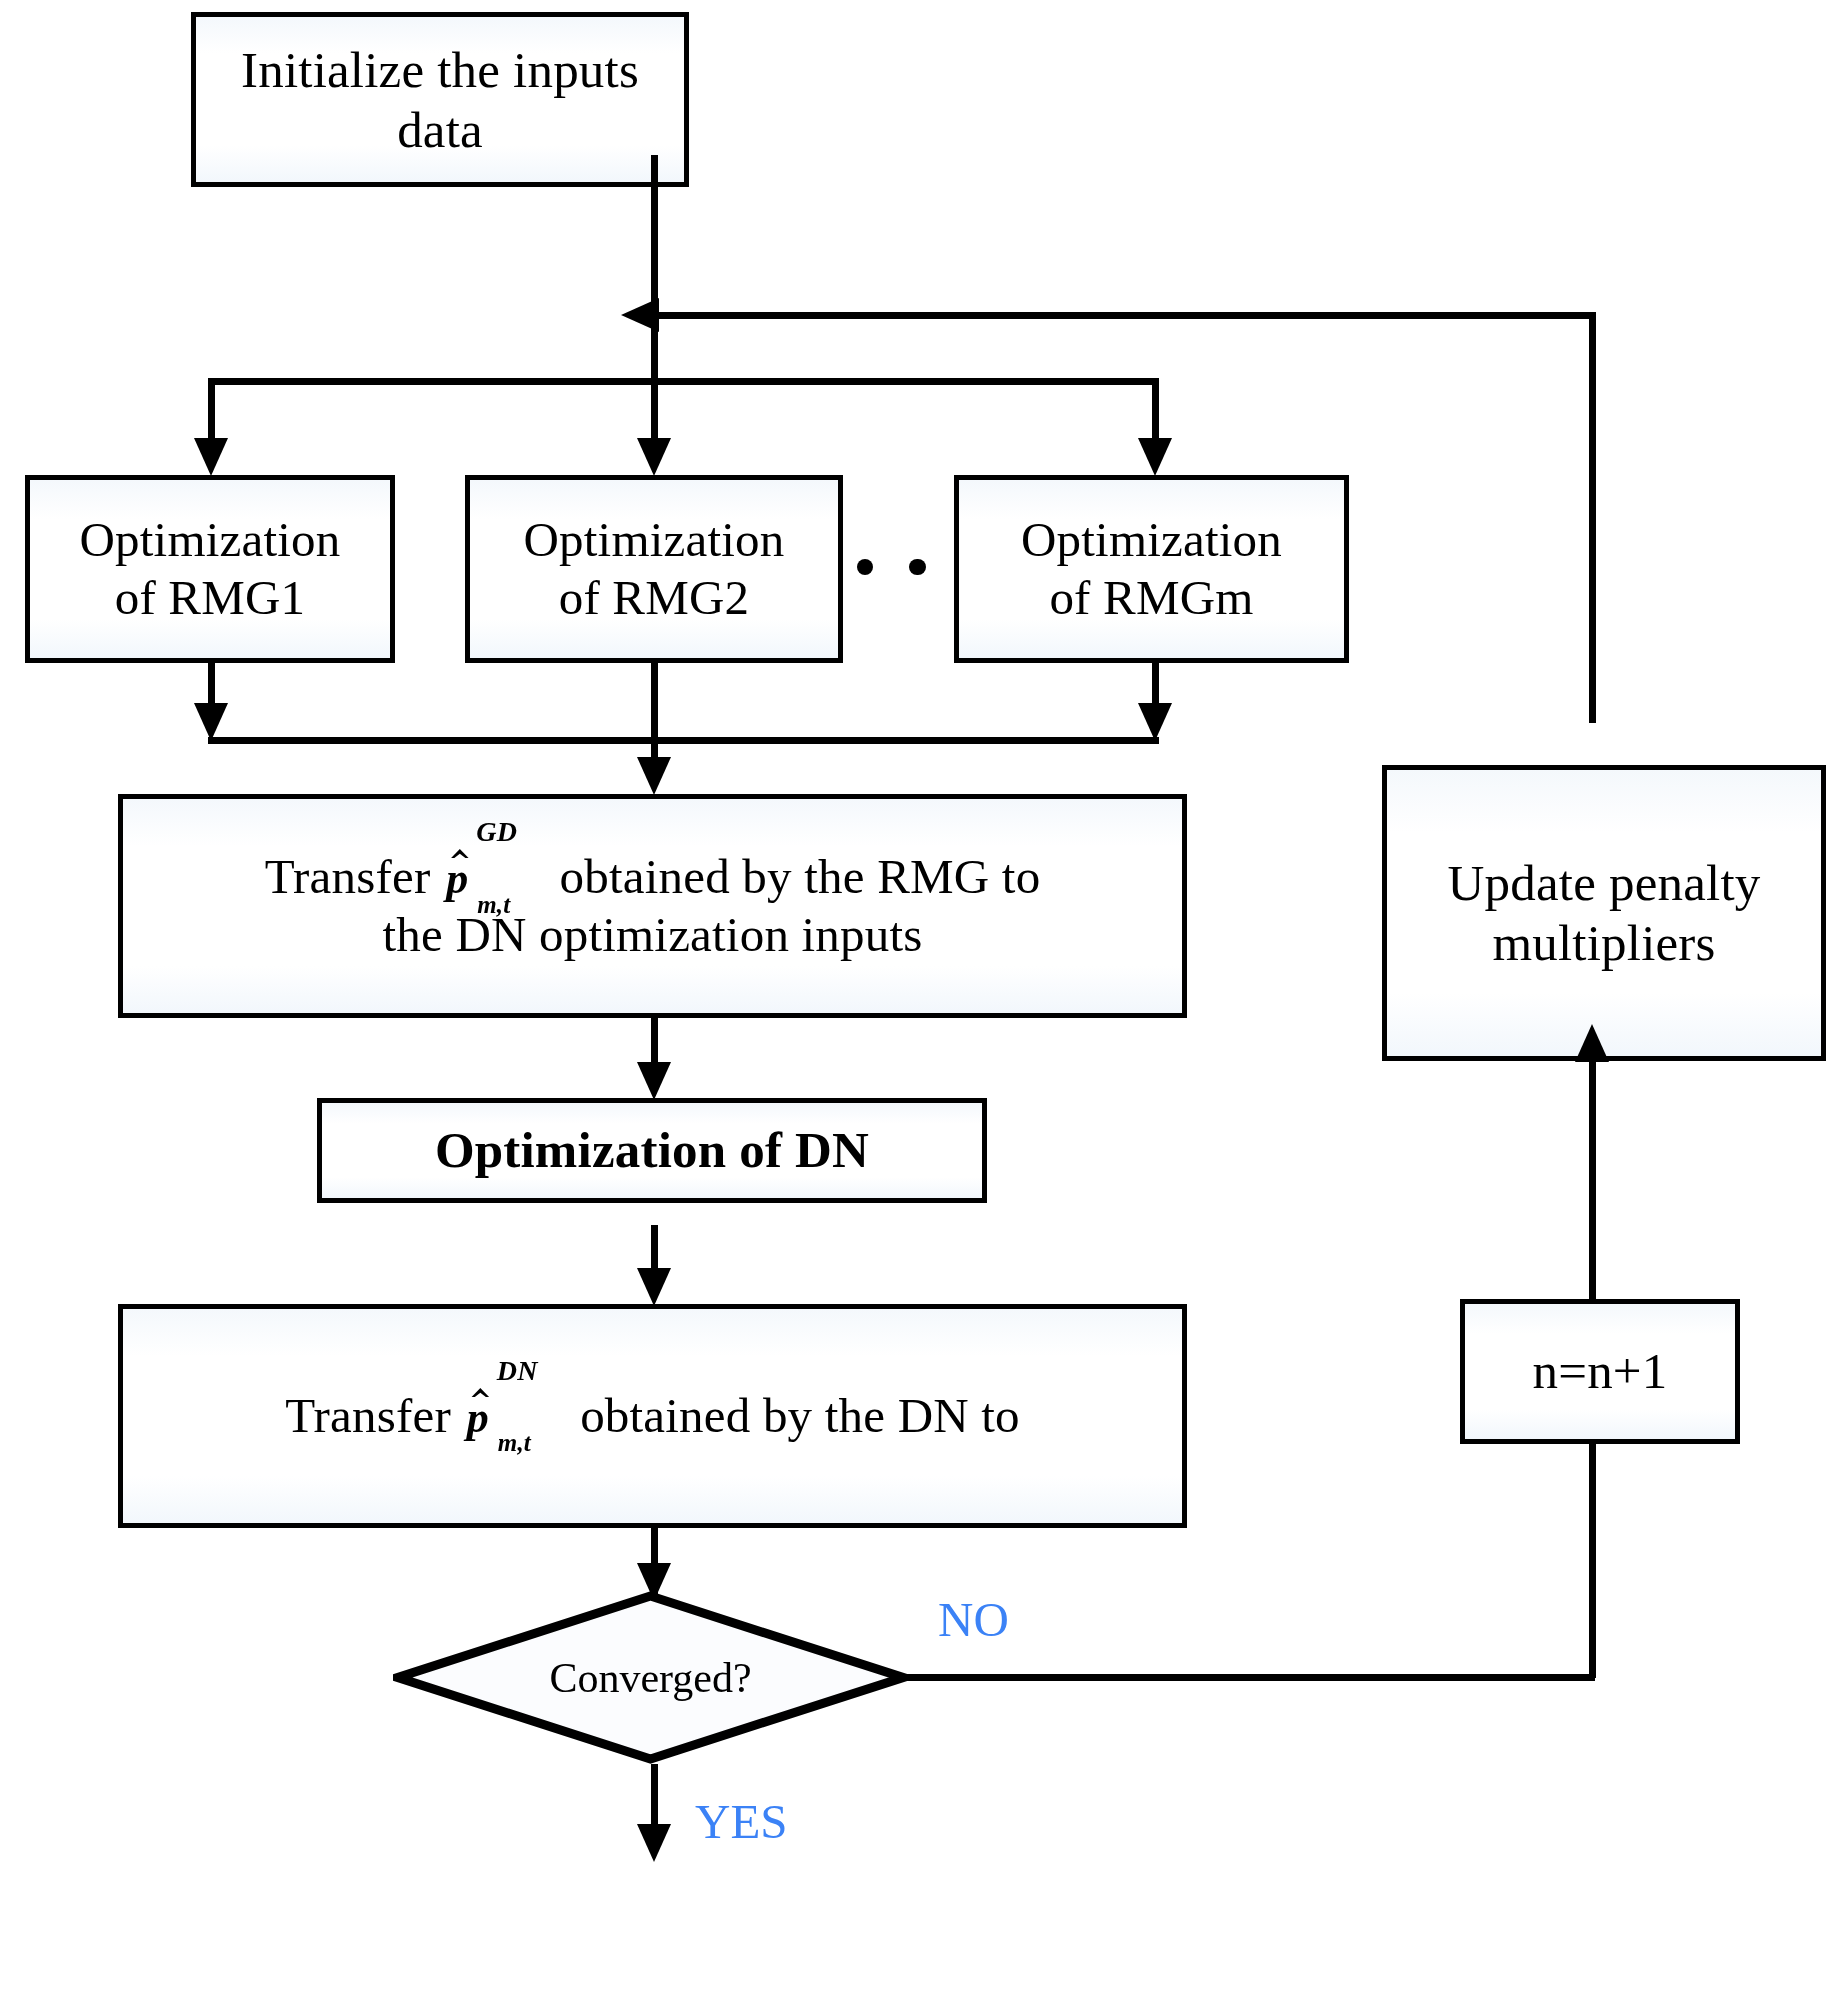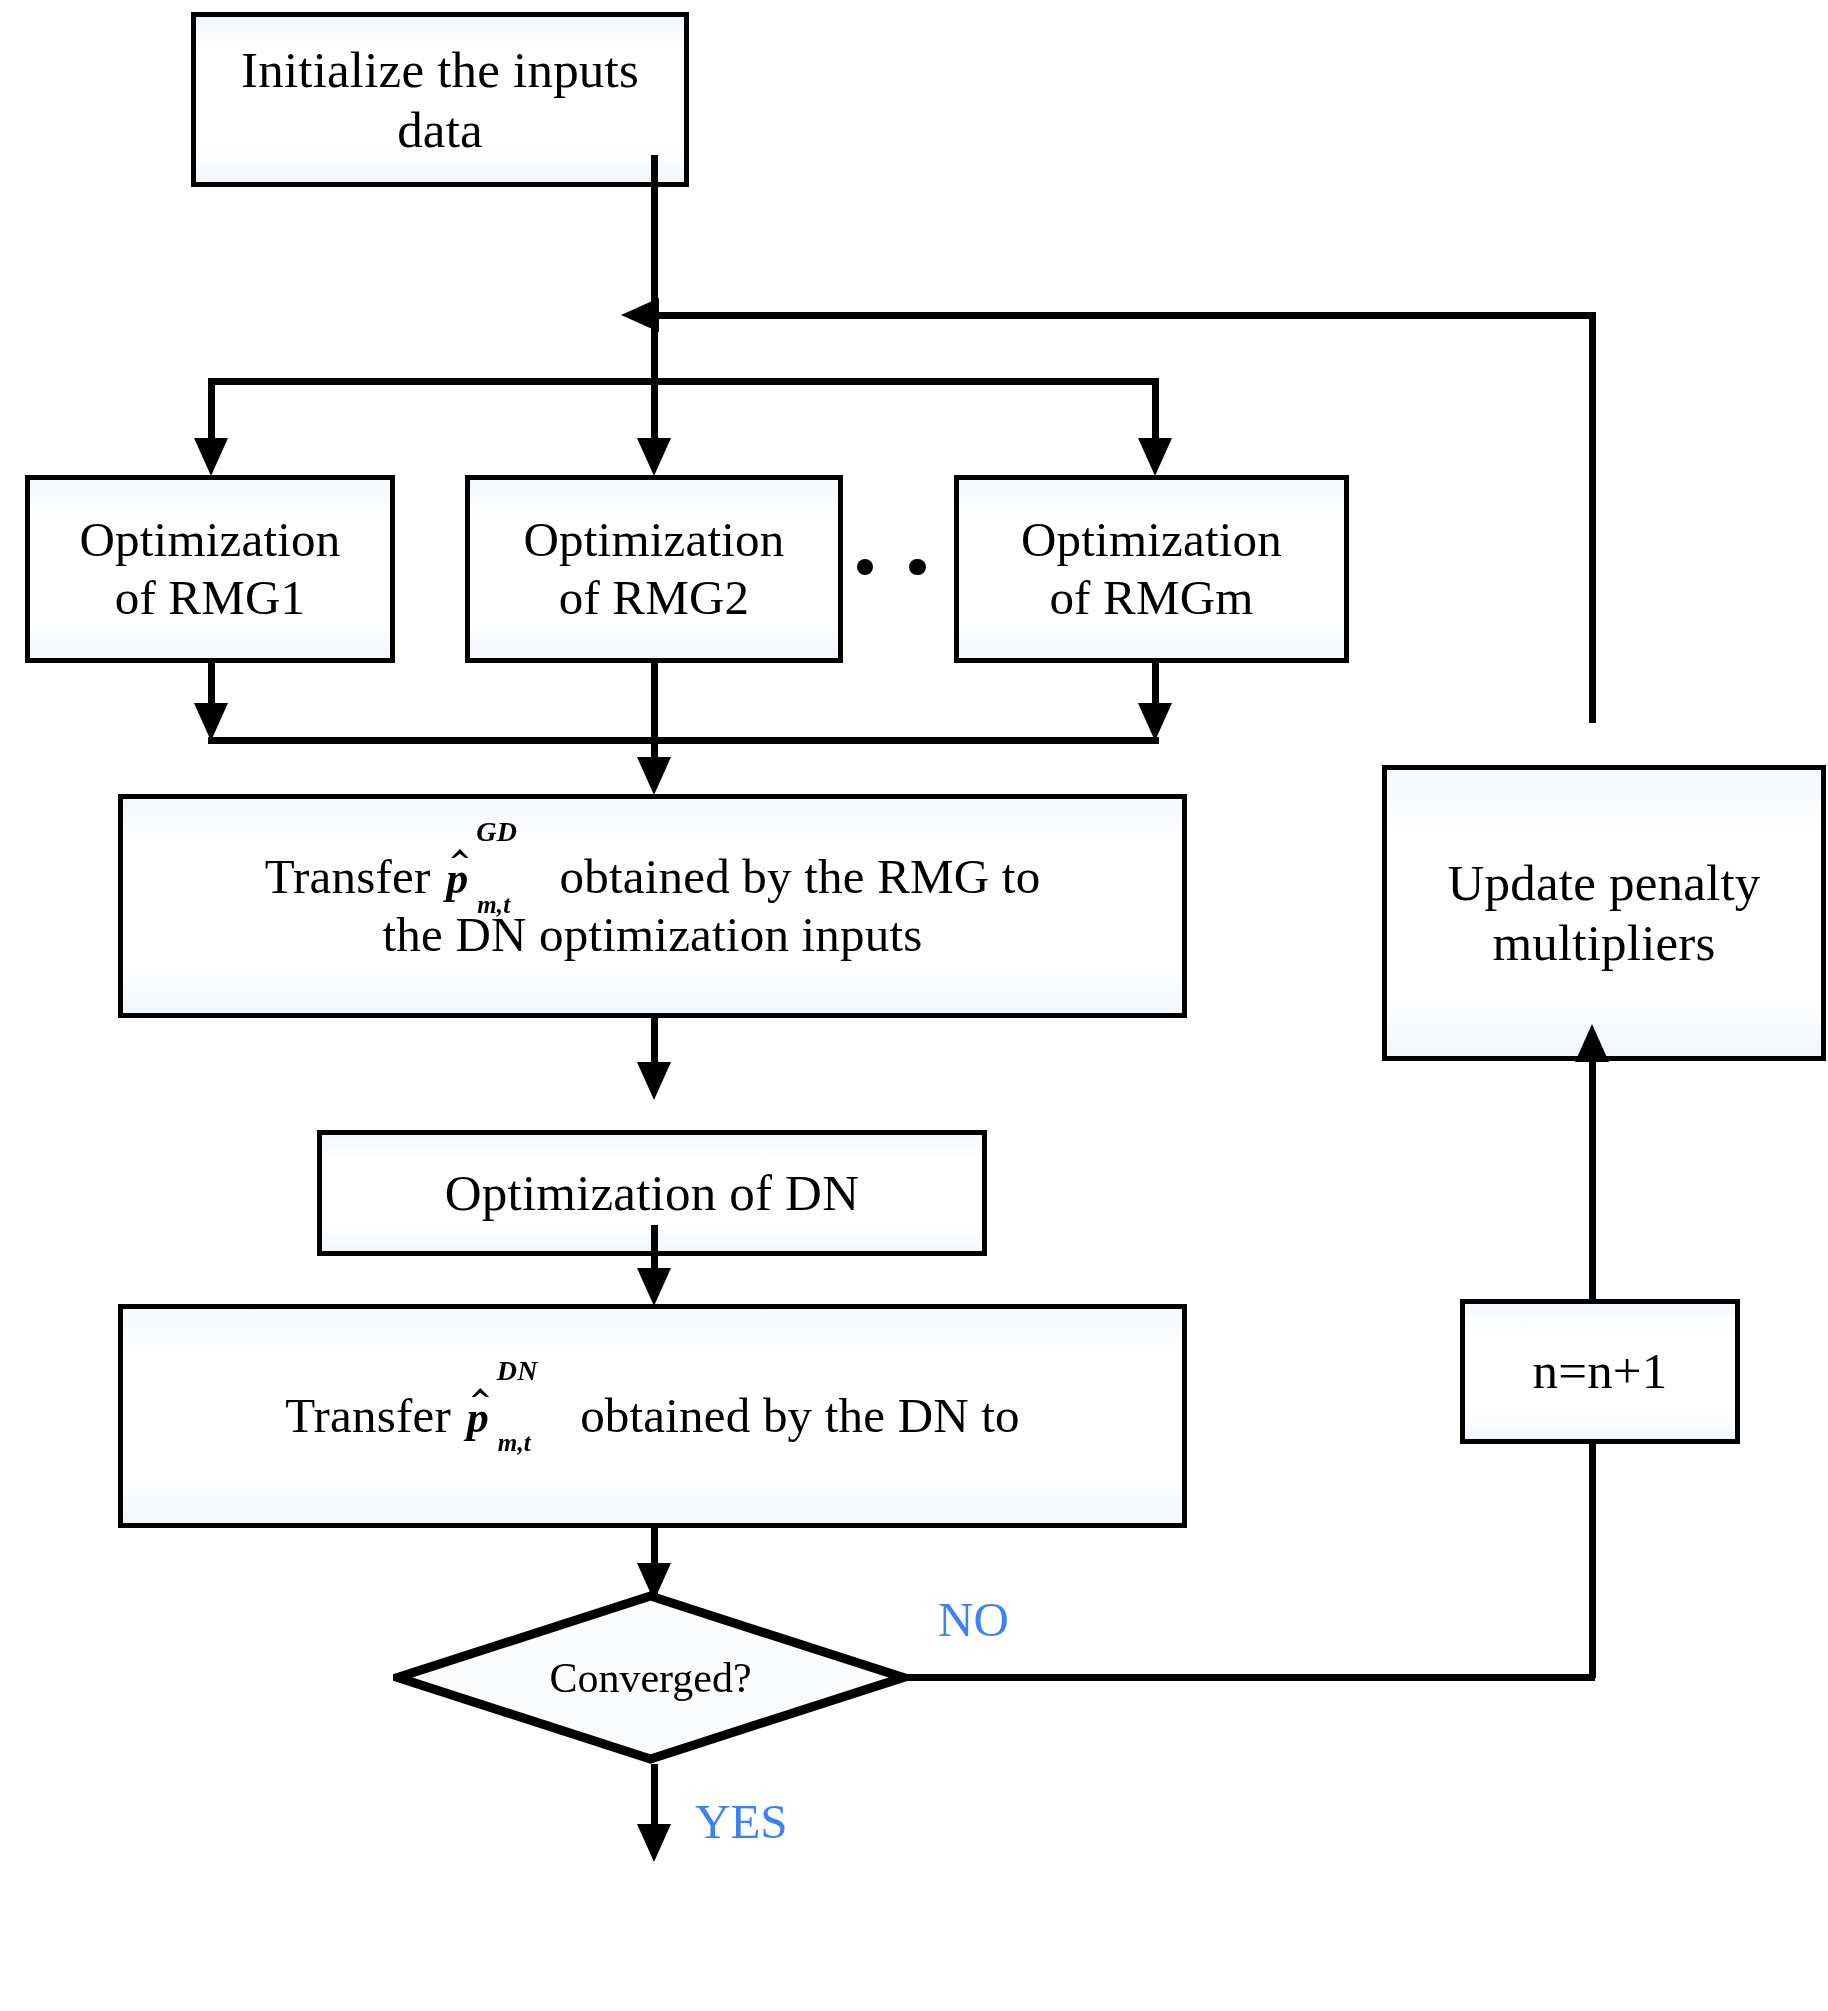--- a/index.html
+++ b/index.html
@@ -218,21 +218,21 @@
         <span class="spacer">mmm</span>
       </span>
       <span>obtained by the RMG to</span><br>
       <span>the DN optimization inputs</span>
     </span>
   </div>
 
   <div class="edge v" style="left:651px; top:1017px; height:66px;"></div>
   <div class="arrow-down" style="left:637px; top:1062px;"></div>
 
-  <div class="node" style="left:317px; top:1130px; width:670px; height:126px; font-size:51px;">
+  <div class="node" style="left:317px; top:1098px; width:670px; height:105px; font-size:51px;font-weight:bold;">
     <span class="txt">Optimization  of DN</span>
   </div>
 
   <div class="edge v" style="left:651px; top:1225px; height:64px;"></div>
   <div class="arrow-down" style="left:637px; top:1268px;"></div>
 
   <div class="node" style="left:118px; top:1304px; width:1069px; height:224px; font-size:49px;">
     <span class="txt">
       <span>Transfer</span>
       <span class="mathtok">

